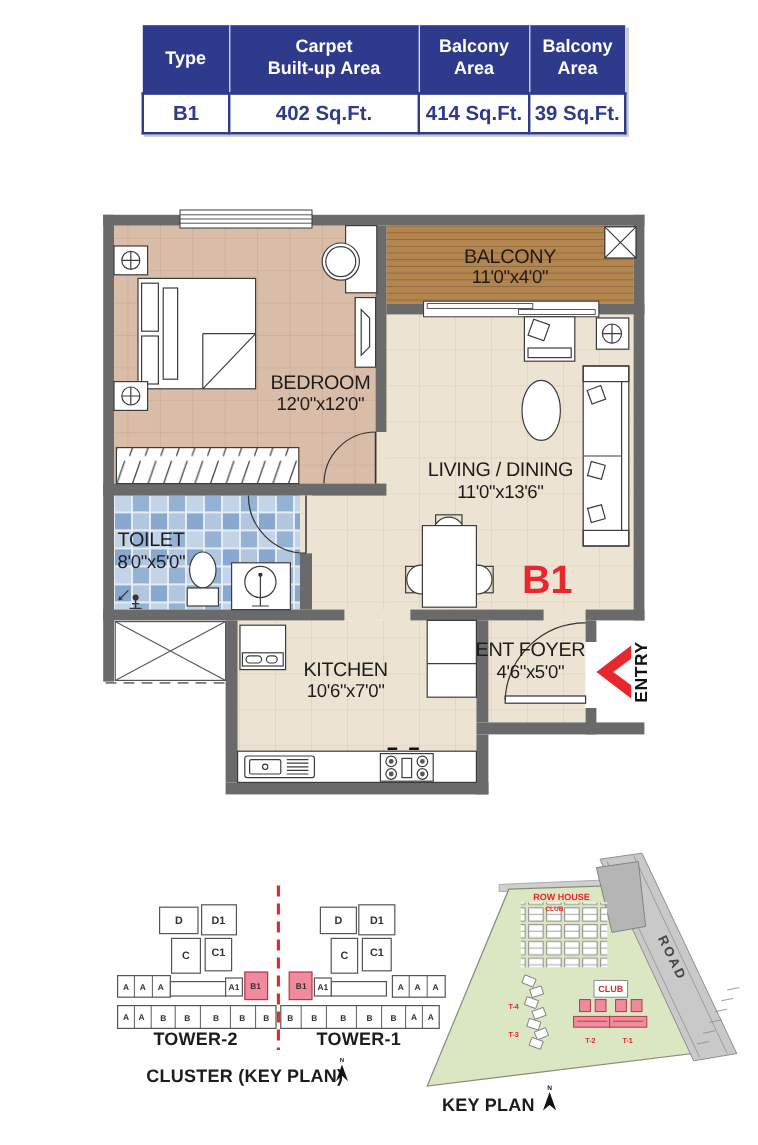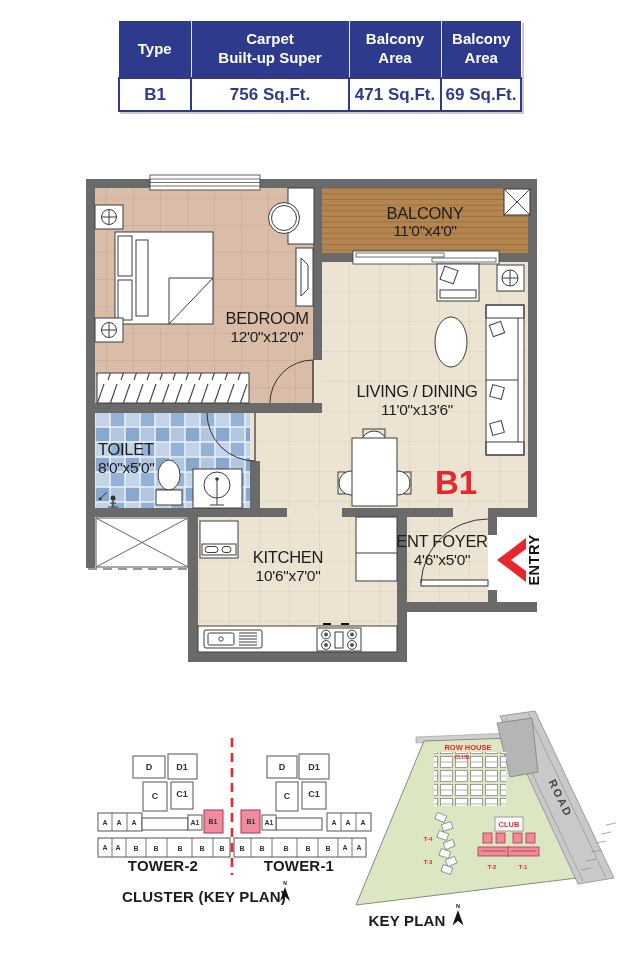--- a/index.html
+++ b/index.html
@@ -47,38 +47,38 @@
         <col class="c4">
       </colgroup>
     <thead>
       <tr>
         <th>
           <div class="th-l1">Type</div>
 
         </th>
         <th>
           <div class="th-l1">Carpet</div>
-          <div class="th-l2">Built-up Super</div>
+          <div class="th-l2">Built-up Area</div>
         </th>
         <th>
           <div class="th-l1">Balcony</div>
           <div class="th-l2">Area</div>
         </th>
         <th>
           <div class="th-l1">Balcony</div>
           <div class="th-l2">Area</div>
         </th>
       </tr>
     </thead>
     <tbody>
       <tr>
         <td>B1</td>
-        <td>756 Sq.Ft.</td>
-        <td>471 Sq.Ft.</td>
-        <td>69 Sq.Ft.</td>
+        <td>402 Sq.Ft.</td>
+        <td>414 Sq.Ft.</td>
+        <td>39 Sq.Ft.</td>
       </tr>
     </tbody>
   </table>
 
   <svg class="fp-svg" width="472" height="500" viewBox="0 0 472 500">
     <defs>
       <pattern id="gcream" width="30" height="30" patternUnits="userSpaceOnUse">
         <path d="M30,0 V30 M0,30 H30" stroke="#d9ceb9" stroke-width="1" fill="none"></path>
       </pattern>
       <pattern id="gtan" width="27" height="27" patternUnits="userSpaceOnUse">

